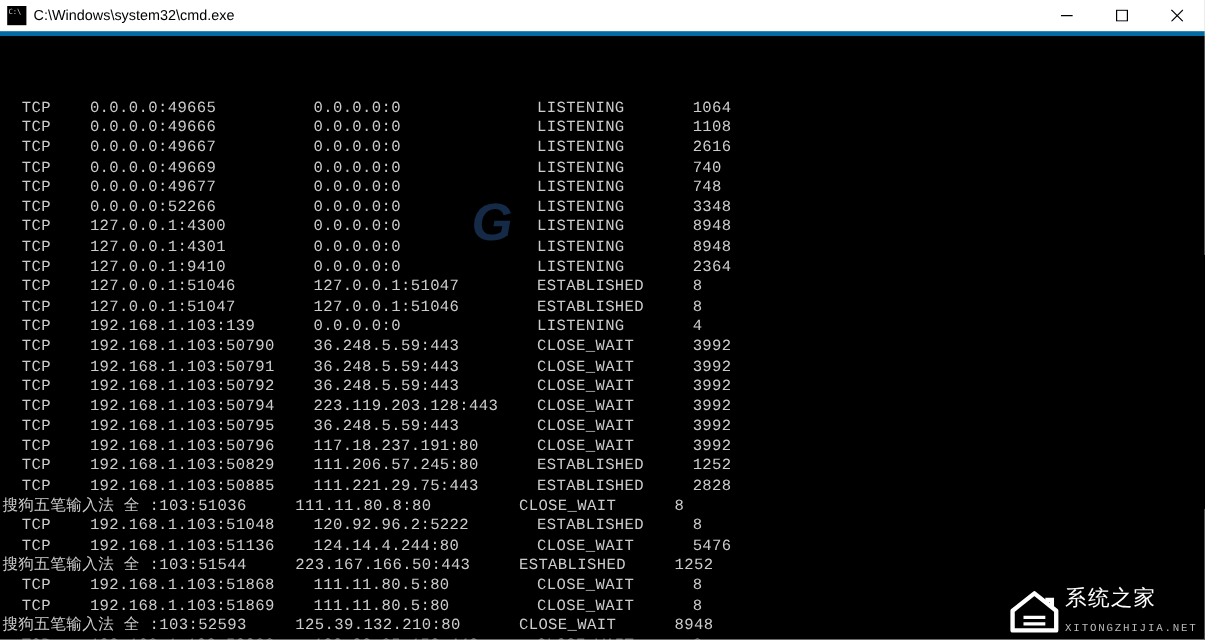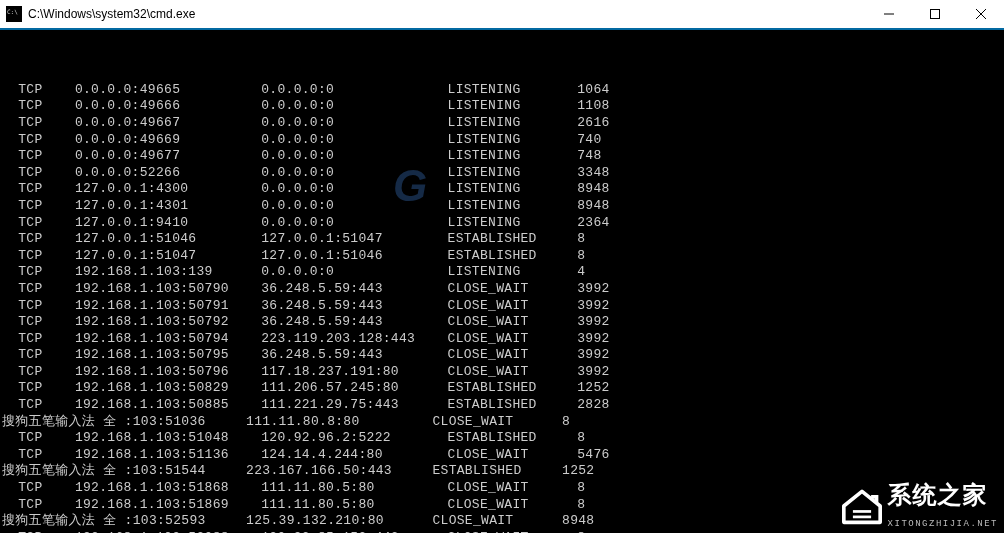--- a/index.html
+++ b/index.html
@@ -7,21 +7,21 @@
     width: 1004px;
     height: 533px;
     background: #fff;
     font-family: "Segoe UI", Tahoma, sans-serif;
     overflow: hidden;
     position: relative;
   }
   .titlebar {
     height: 30px;
     background: #fff;
-    border-bottom: 2px solid #0369a1;
+    border-bottom: 4px solid #0369a1;
     display: flex;
     align-items: center;
     padding-left: 6px;
   }
   .titlebar .icon {
     width: 16px;
     height: 16px;
     background: #000;
     margin-right: 6px;
     position: relative;
@@ -91,22 +91,22 @@
     width: 44px;
     height: 40px;
     margin-right: 4px;
   }
   .watermark-br .txt {
     display: flex;
     flex-direction: column;
     line-height: 1;
   }
   .watermark-br .cn {
-    font-size: 24px;
-    font-weight: bold;
+    font-size: 18px;
+    font-weight: normal;
     font-family: "Microsoft YaHei", sans-serif;
     letter-spacing: 1px;
   }
   .watermark-br .en {
     font-size: 9px;
     color: #bbb;
     letter-spacing: 1.5px;
     margin-top: 13px;
   }
 </style>

